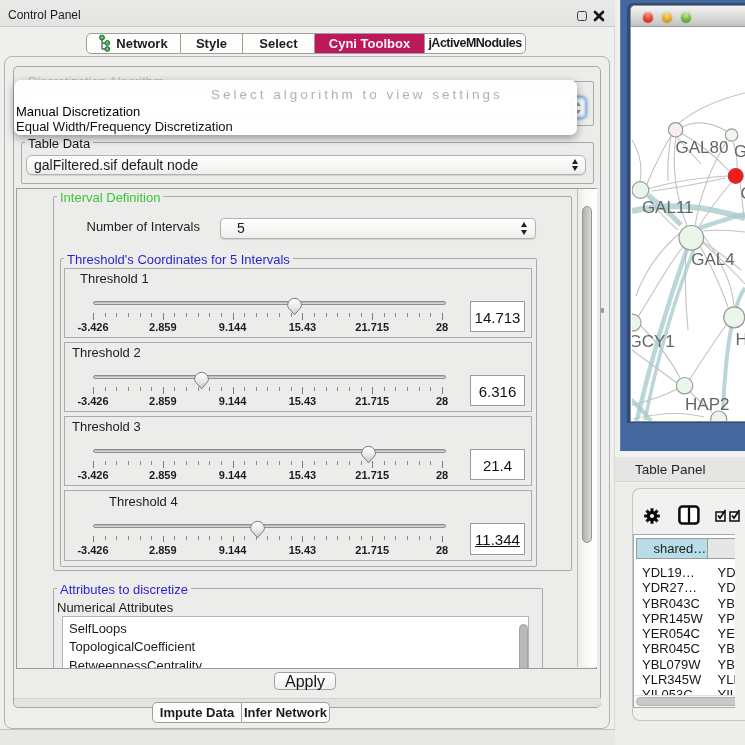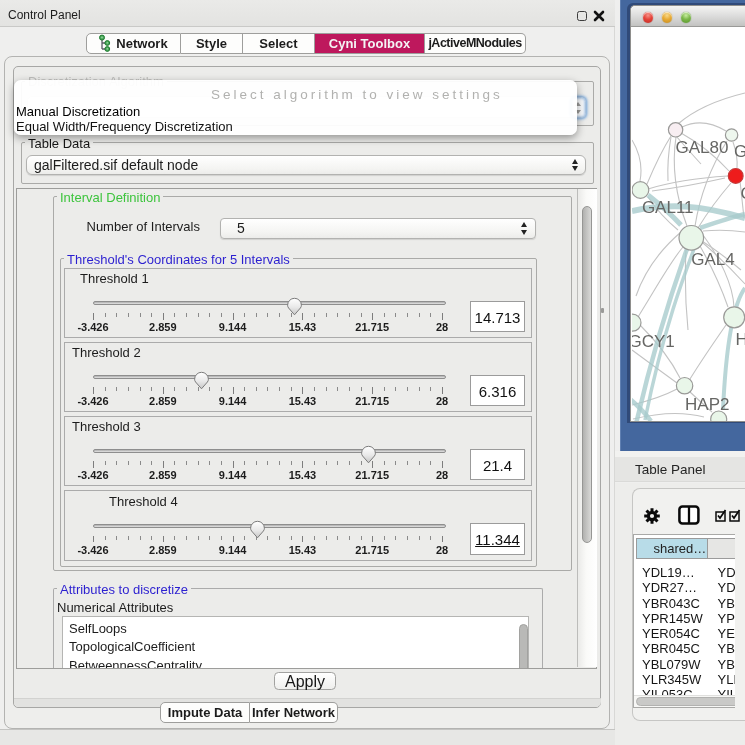--- a/index.html
+++ b/index.html
@@ -196,21 +196,21 @@
   <div class="t13" style="position:absolute;left:6px;top:22.5px;">TopologicalCoefficient</div>
   <div class="t13" style="position:absolute;left:6px;top:41px;">BetweennessCentrality</div>
   <div style="position:absolute;left:456px;top:7px;width:9px;height:60px;background:#b9b9b7;border:1px solid #a2a2a0;border-radius:5px 5px 0 0;"></div>
 </div>
 
 <div class="abs" style="left:274px;top:672px;width:62px;height:18px;border:1px solid #a2a2a0;border-radius:4.5px;background:linear-gradient(180deg,#ffffff,#efefed);"></div>
 <div class="abs" style="left:274px;top:673px;width:62px;text-align:center;font-size:16px;color:#161616;">Apply</div>
 
 <div class="abs" style="left:13.5px;top:697.5px;width:587px;height:9.5px;background:#e2e2e0;border-top:1px solid #d2d2d0;border-radius:0 0 5px 5px;"></div>
 
-<div class="tabseg" style="left:160px;top:701.5px;">
+<div class="tabseg" style="left:152px;top:701.5px;">
   <div style="width:90px;">Impute Data</div>
   <div style="width:88px;">Infer Network</div>
 </div>
 
 <div class="abs" style="left:14px;top:80px;width:563px;height:55px;border-radius:7px;background:rgba(255,255,255,0.94);box-shadow:0 3px 9px rgba(0,0,0,0.38);"></div>
 <div class="abs" style="left:193px;top:86.5px;font-size:13.5px;color:#b1b1af;letter-spacing:3px;margin-left:18px;">Select algorithm to view settings</div>
 <div class="abs t13 bold" style="left:16px;top:103.5px;color:#000;">Manual Discretization</div>
 <div class="abs t13" style="left:16px;top:118.5px;color:#111;">Equal Width/Frequency Discretization</div>
 
 <div class="abs" style="left:601px;top:308px;width:3px;height:5px;background:#9a9a98;border-radius:1px;"></div>

